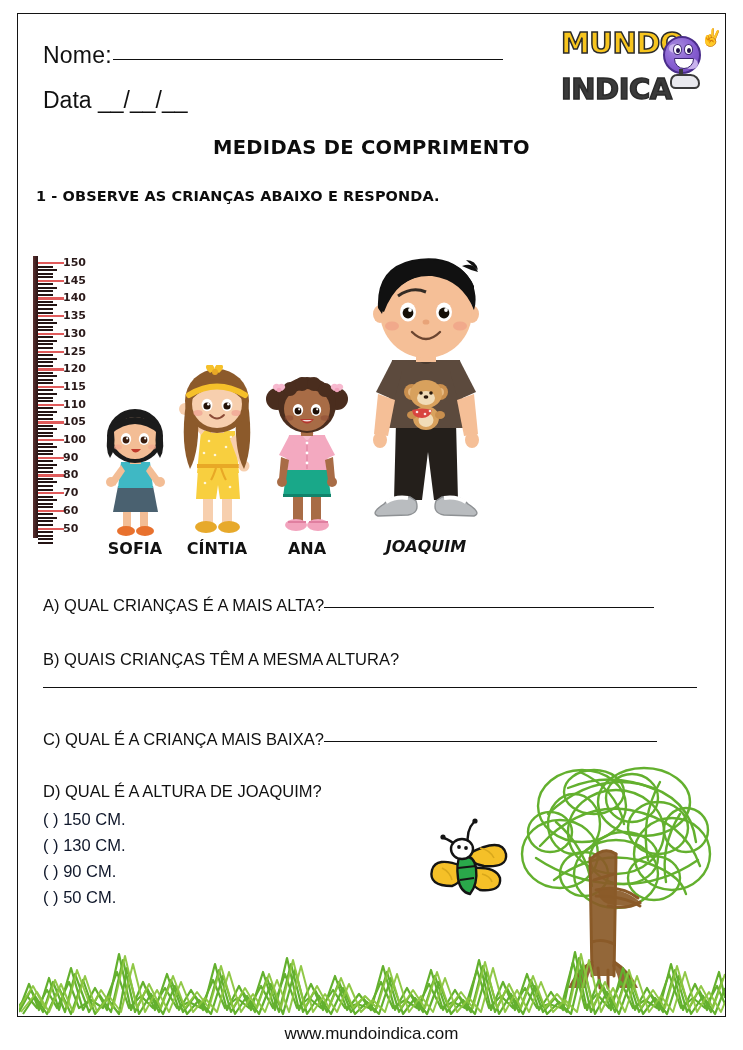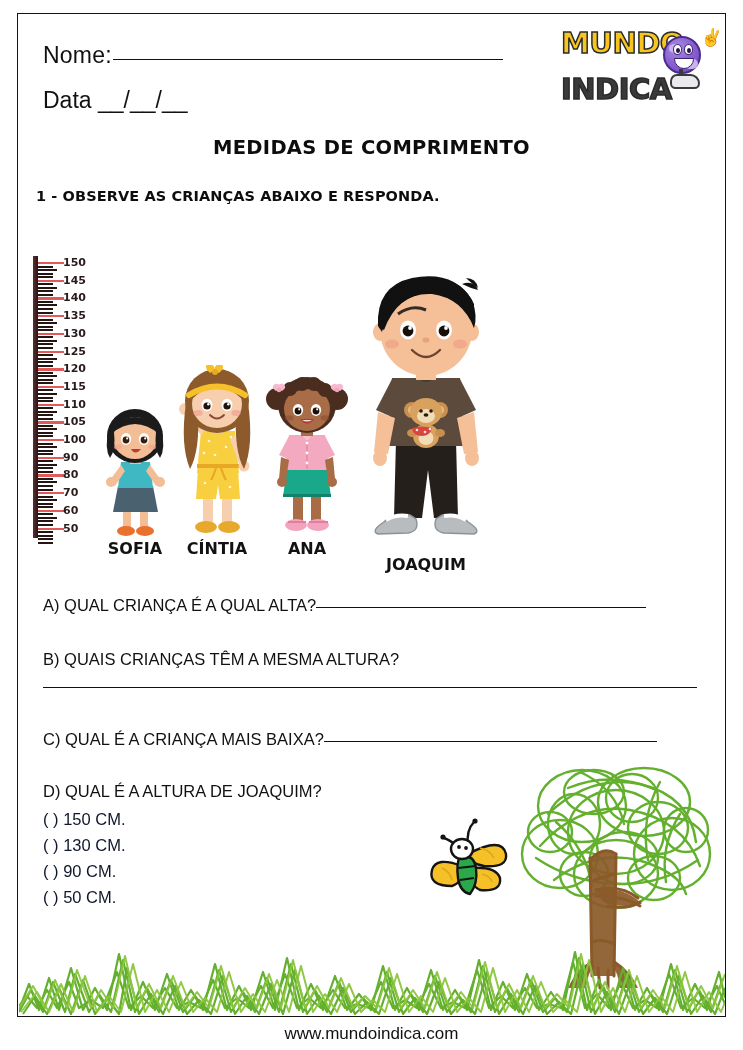--- a/index.html
+++ b/index.html
@@ -136,21 +136,21 @@
     font-weight: bold; font-size: 16px; color: #121212;
     white-space: nowrap;
   }
   
   #kid-sofia { left: 96px; top: 408px; width: 78px; height: 150px; }
   
   #kid-cintia { left: 172px; top: 365px; width: 90px; height: 193px; }
   
   #kid-ana { left: 264px; top: 375px; width: 86px; height: 183px; }
   
-  #kid-joaquim { left: 362px; top: 270px; width: 128px; height: 304px; }
+  #kid-joaquim { left: 362px; top: 252px; width: 128px; height: 304px; font-style: italic; }
   
   .q {
     position: absolute; left: 43px;
     font-size: 16.5px; color: #111;
     white-space: nowrap;
   }
   .q .ansline {
     display: inline-block;
     border-bottom: 1.6px solid #111;
     vertical-align: 3px;
@@ -560,21 +560,21 @@
 
       <ellipse cx="30" cy="74" rx="7" ry="4.6" fill="#f09f86" opacity=".7"></ellipse>
       <ellipse cx="98" cy="74" rx="7" ry="4.6" fill="#f09f86" opacity=".7"></ellipse>
 
       <path d="M50 80 Q64 94 78 80" stroke="#6b4530" stroke-width="2.4" fill="none" stroke-linecap="round"></path>
     </svg>
     <div class="namelabel" style="top:285px">JOAQUIM</div>
   </div>
 
   <div class="q" id="qa">
-    <span>A) QUAL CRIANÇA É A QUAL ALTA?</span><span class="ansline"></span>
+    <span>A) QUAL CRIANÇAS É A MAIS ALTA?</span><span class="ansline"></span>
   </div>
 
   <div class="q" id="qb">
     <span>B) QUAIS CRIANÇAS TÊM A MESMA ALTURA?</span>
   </div>
   <div id="qb-line"></div>
 
   <div class="q" id="qc">
     <span>C) QUAL É A CRIANÇA MAIS BAIXA?</span><span class="ansline"></span>
   </div>

